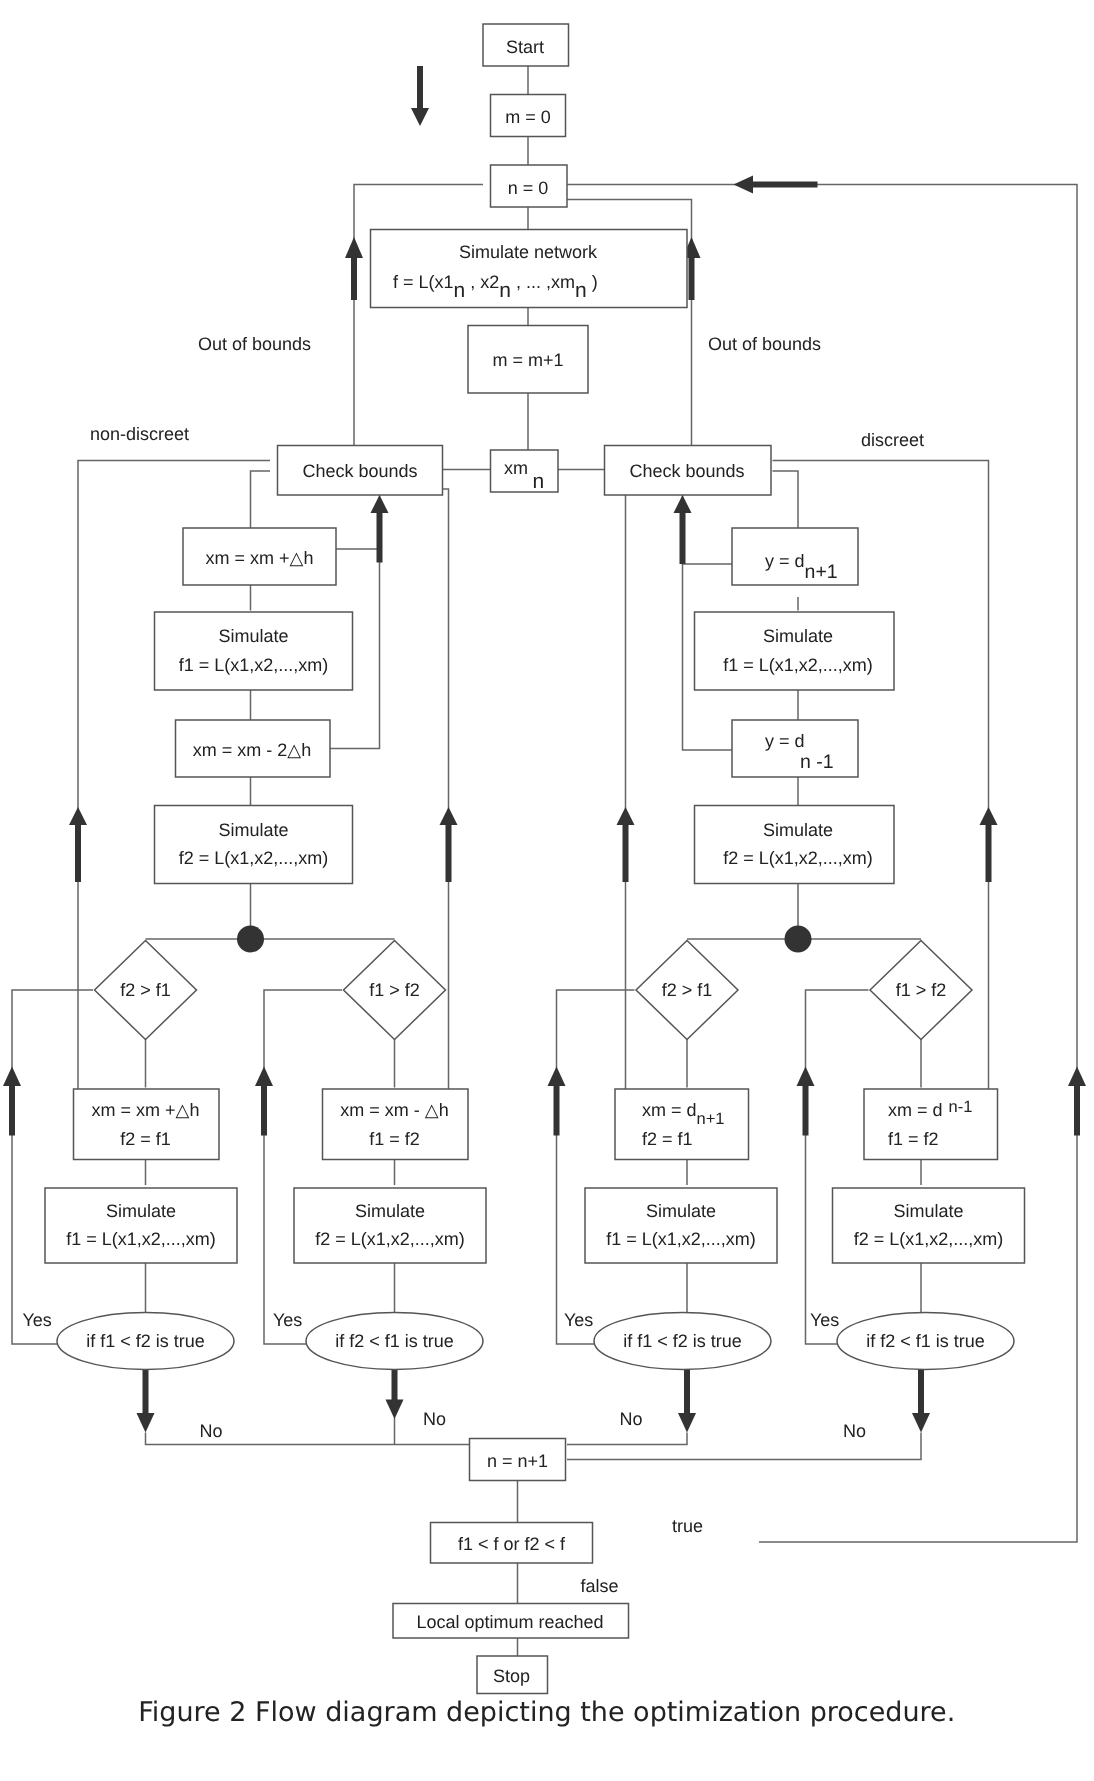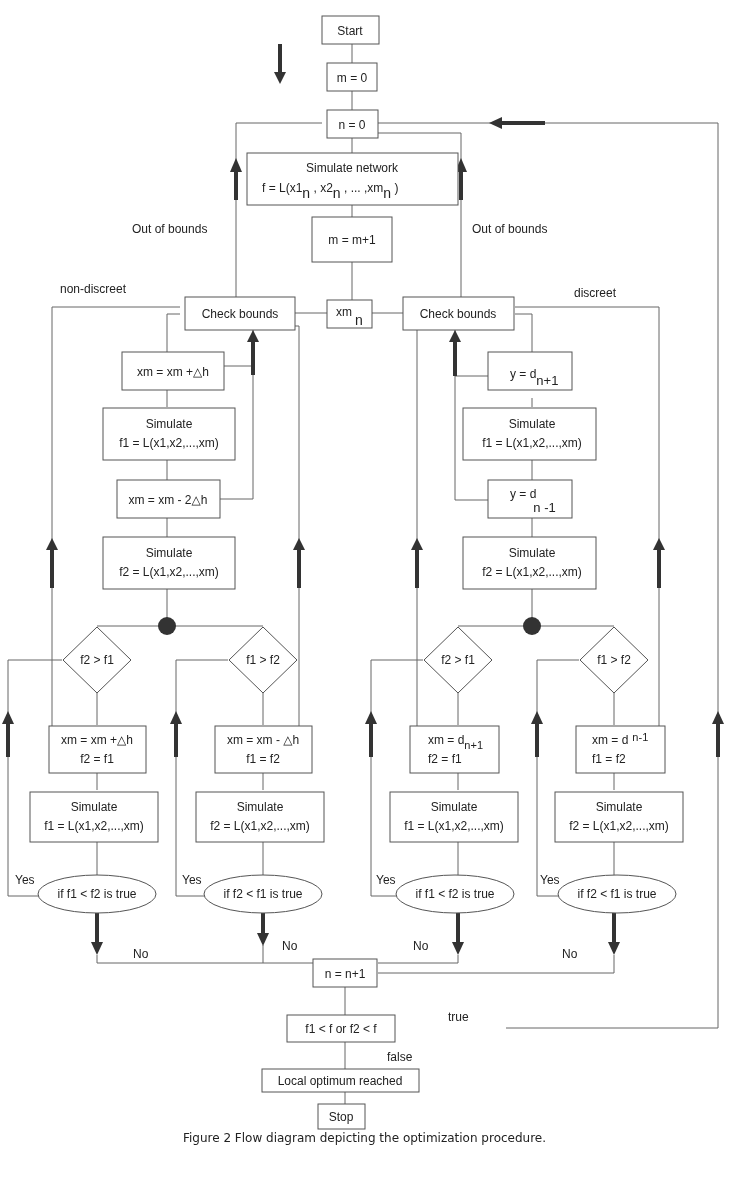--- a/index.html
+++ b/index.html
@@ -4,21 +4,21 @@
 <style>
   html, body { margin: 0; padding: 0; background: #ffffff; }
   body { width: 729px; height: 1187px; position: relative; overflow: hidden; }
   svg { position: absolute; left: 0; top: 0; }
   .box { fill: #ffffff; stroke: #555; stroke-width: 1; }
   .ln { fill: none; stroke: #666; stroke-width: 1; }
   .t { font-family: "Liberation Sans", sans-serif; font-size: 12px; fill: #222; }
   .lbl { font-family: "Liberation Sans", sans-serif; font-size: 12px; fill: #222; }
   .arrow { fill: #333; }
   .caption { position: absolute; left: 0; width: 729px; top: 1131px; text-align: center;
-    font-family: "DejaVu Sans", sans-serif; font-size: 12px; color: #222; }
+    font-family: "DejaVu Sans", sans-serif; font-size: 18px; color: #222; }
 </style>
 </head>
 <body>
 
 <svg width="729" height="1187" viewBox="0 0 729 1187">
 
   <g>
 
     <line class="ln" x1="352" y1="44" x2="352" y2="63"></line>
     <line class="ln" x1="352" y1="91" x2="352" y2="110"></line>

